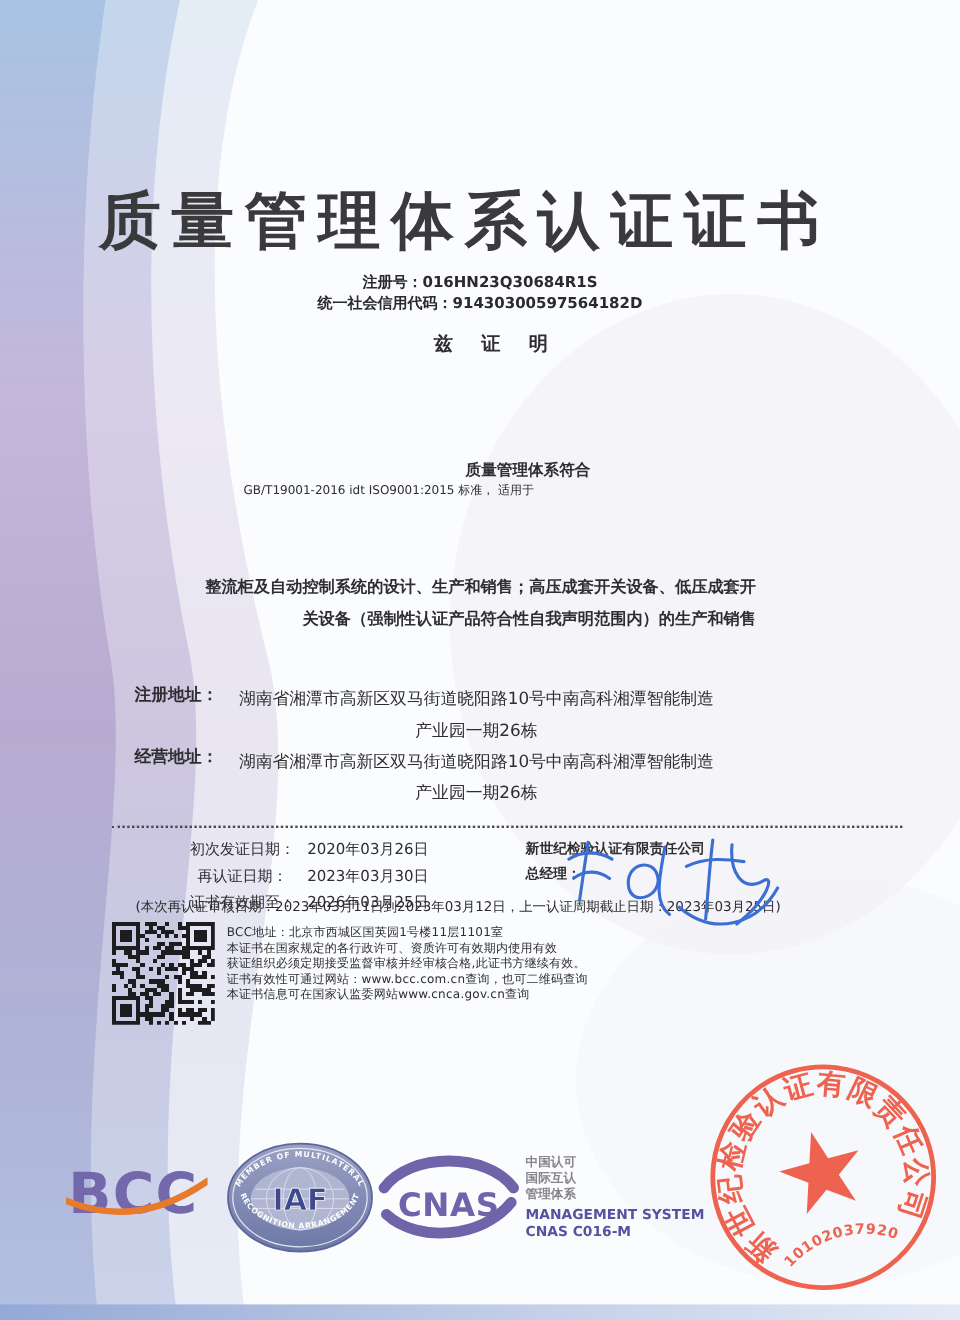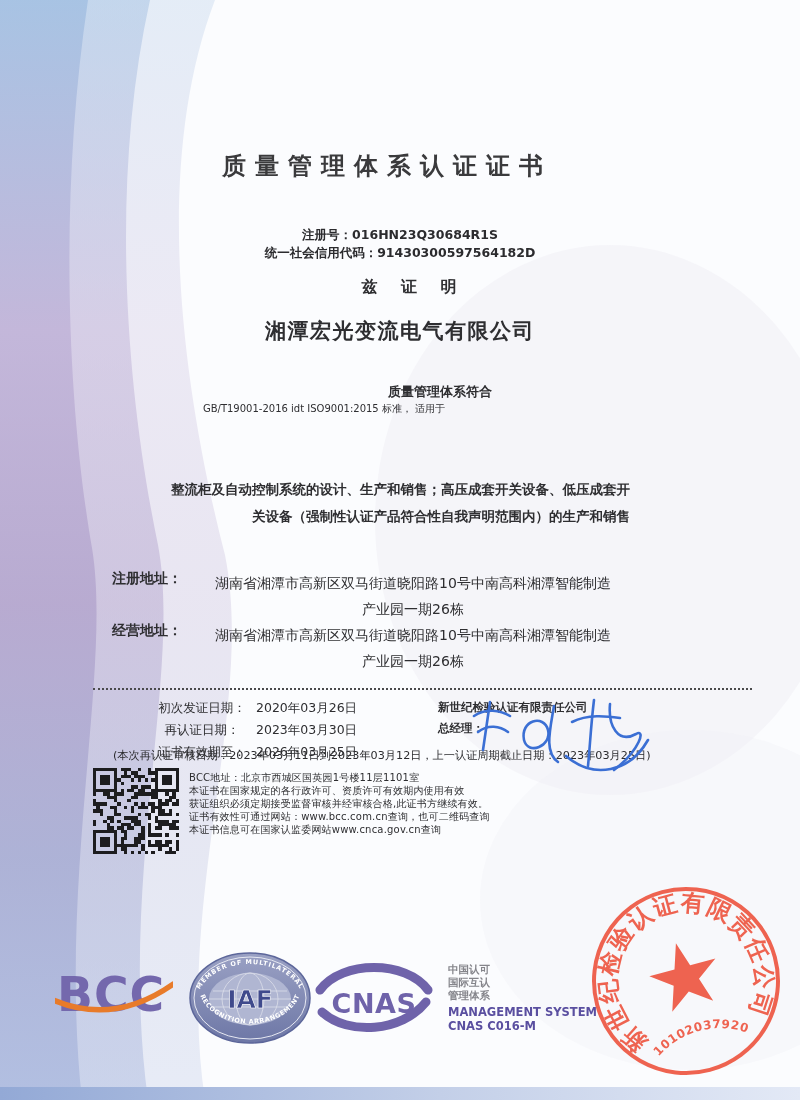--- a/index.html
+++ b/index.html
@@ -1,48 +1,48 @@
 <!DOCTYPE html>
 <html><head>
 <meta charset="utf-8">
 <style>
   html,body{margin:0;padding:0;background:#e8e8e8;}
   .page{position:relative;width:800px;height:1100px;margin:0 auto;background:#fbfcfe;overflow:hidden;
         font-family:"DejaVu Sans",sans-serif;color:#2e2e31;}
   .abs{position:absolute;}
   .bg{position:absolute;left:0;top:0;width:800px;height:1100px;}
   .cert-title{top:150px;left:0;width:751px;text-align:center;font-family:"Liberation Serif",serif;
-        font-weight:700;font-size:24px;letter-spacing:9px;color:#3a3a3c;padding-left:23px;box-sizing:border-box;}
+        font-weight:700;font-size:52px;letter-spacing:9px;color:#3a3a3c;padding-left:23px;box-sizing:border-box;}
   .reg-block{top:226px;left:0;width:800px;text-align:center;font-size:12.5px;font-weight:600;line-height:17.5px;color:#2b2b2e;}
   .certify{top:277px;left:0;width:800px;text-align:center;font-size:16px;font-weight:600;letter-spacing:9px;padding-left:27px;box-sizing:border-box;}
   .company{top:317px;left:0;width:800px;text-align:center;font-size:21px;font-weight:700;letter-spacing:1.5px;}
   .conform{top:383px;left:0;width:800px;text-align:center;font-size:13px;font-weight:600;padding-left:40px;}
   .standard{top:402px;left:0;width:648px;text-align:center;font-size:10px;font-weight:500;}
   .scope{top:476px;left:170px;width:460px;text-align:right;font-size:13.5px;font-weight:600;line-height:27px;}
-  .addr{left:112px;display:flex;gap:30px;font-size:14px;}
+  .addr{left:112px;display:flex;gap:14px;font-size:14px;}
   .addr .lbl{font-weight:600;white-space:nowrap;}
   .addr .val{width:402px;text-align:center;line-height:26px;font-weight:500;}
   .addr-reg{top:570px;}
   .addr-op{top:622px;}
   .dotline{top:688px;left:93px;width:659px;border-top:2px dotted #4a4a4c;height:0;}
   .dates{top:697px;left:150px;font-size:12.5px;line-height:22px;}
   .dates .row{display:flex;}
   .dates .dl{width:104px;text-align:center;font-weight:400;}
   .dates .dv{margin-left:2px;}
   .issuer{top:697px;left:438px;font-size:11.5px;line-height:21px;font-weight:600;}
   .audit{top:748px;left:113px;width:580px;font-size:11.2px;color:#2b2b2e;}
   .sig{left:468px;top:688px;width:185px;height:95px;z-index:6;}
   .qr{left:93px;top:768px;width:86px;height:86px;}
   .footnotes{left:189px;top:771px;font-size:10px;line-height:13px;letter-spacing:.2px;font-weight:500;}
   .stampbox{left:571px;top:866px;width:230px;height:230px;opacity:.92;z-index:5;}
   .stamp text{font-family:"DejaVu Sans",sans-serif;}
   .logo-bcc{left:55px;top:962px;width:118px;height:64px;}
   .logo-iaf{left:188px;top:950px;width:124px;height:96px;}
   .logo-cnas{left:314px;top:956px;width:120px;height:90px;}
-  .cnas-text{left:448px;top:963px;font-size:10.5px;line-height:13px;color:#85858b;font-weight:600;}
+  .cnas-text{left:438px;top:963px;font-size:10.5px;line-height:13px;color:#85858b;font-weight:600;}
   .cnas-text .en{color:#5a4fa0;font-weight:700;font-size:11.5px;line-height:14px;}
   .cnas-text .en1{margin-top:3px;}
   .bottom-band{left:0;top:1087px;width:800px;height:13px;background:linear-gradient(90deg,#93a9d6,#c3cfe8 55%,#e3e9f6);}
 </style>
 </head>
 <body>
 
 <div class="page">
 
   <svg class="bg" viewBox="0 0 800 1100" preserveAspectRatio="none" aria-hidden="true">
@@ -63,21 +63,20 @@
   </svg>
 
   <div class="abs cert-title">质量管理体系认证证书</div>
 
   <div class="abs reg-block">
     <div><span>注册号：</span><span>016HN23Q30684R1S</span></div>
     <div><span>统一社会信用代码：</span><span>91430300597564182D</span></div>
   </div>
 
   <div class="abs certify">兹 证 明</div>
-  <div class="abs company">湘潭宏光变流电气有限公司</div>
   <div class="abs conform">质量管理体系符合</div>
   <div class="abs standard">GB/T19001-2016 idt ISO9001:2015 标准，  适用于</div>
   <div class="abs scope">整流柜及自动控制系统的设计、生产和销售；高压成套开关设备、低压成套开关设备（强制性认证产品符合性自我声明范围内）的生产和销售</div>
 
   <div class="abs addr addr-reg">
     <span class="lbl">注册地址：</span>
     <span class="val">湖南省湘潭市高新区双马街道晓阳路10号中南高科湘潭智能制造产业园一期26栋</span>
   </div>
   <div class="abs addr addr-op">
     <span class="lbl">经营地址：</span>

